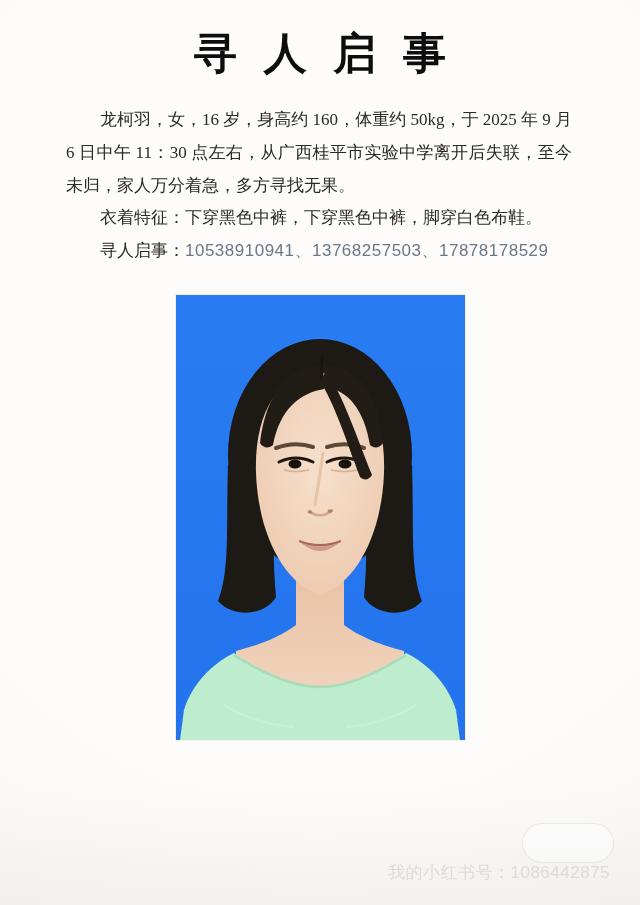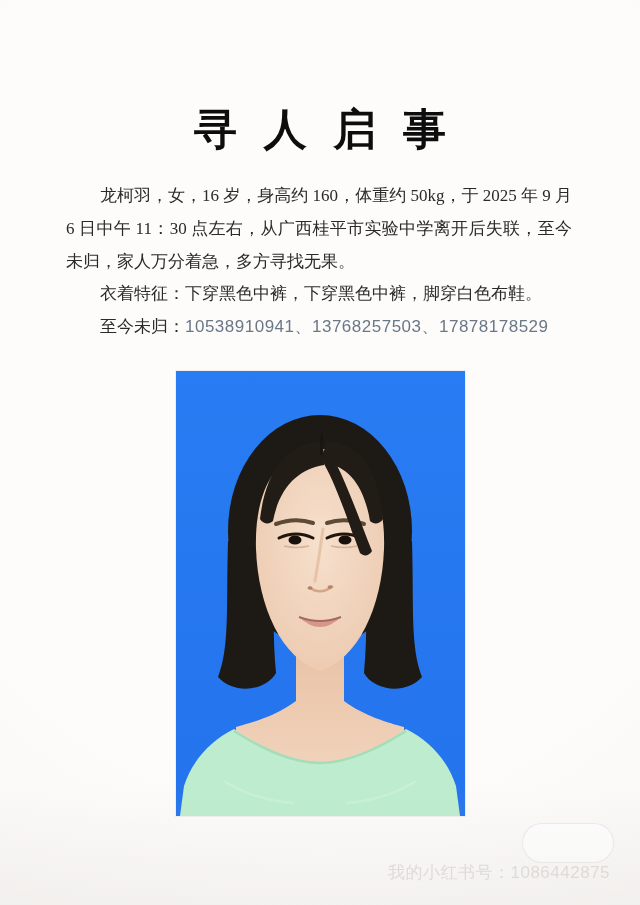--- a/index.html
+++ b/index.html
@@ -18,21 +18,21 @@
     color: #272625;
   }
   
   .page::after{
     content:"";
     position:absolute; left:0; right:0; bottom:0; height:120px;
     background: linear-gradient(to bottom, rgba(210,206,200,0) 0%, rgba(210,206,200,0.18) 100%);
     pointer-events:none;
   }
   .title {
-    margin-top: 108px;
+    margin-top: 32px;
     text-align: center;
     font-family: "Liberation Sans", "DejaVu Sans", sans-serif;
     font-weight: 900;
     font-size: 43px;
     line-height: 1;
     letter-spacing: 0.62em;
     padding-left: 0.62em; 
     color: #0d0d0d;
   }
   .body-text {
@@ -80,21 +80,21 @@
 </head>
 <body>
 
 <div class="page">
 
   <div class="title">寻人启事</div>
 
   <div class="body-text">
     <p><span>龙柯羽，女，16 岁，身高约 160，体重约 50kg，于 2025 年 9 月 6 日中午 11：30 点左右，从广西桂平市实验中学离开后失联，至今未归，家人万分着急，多方寻找无果。</span></p>
     <p><span class="label-bold">衣着特征：</span><span>下穿黑色中裤，下穿黑色中裤，脚穿白色布鞋。</span></p>
-    <p><span>至今未归：</span><span class="phones">10538910941、13768257503、17878178529</span></p>
+    <p><span>寻人启事：</span><span class="phones">10538910941、13768257503、17878178529</span></p>
   </div>
 
   <div class="photo-wrap">
     <svg width="289" height="445" viewBox="0 0 289 445" xmlns="http://www.w3.org/2000/svg">
       <defs>
         <radialGradient id="skinF" cx="50%" cy="42%" r="65%">
           <stop offset="0%" stop-color="#f6e0cd"></stop>
           <stop offset="100%" stop-color="#ecc9ae"></stop>
         </radialGradient>
         <linearGradient id="skinN" x1="0" y1="0" x2="0" y2="1">

